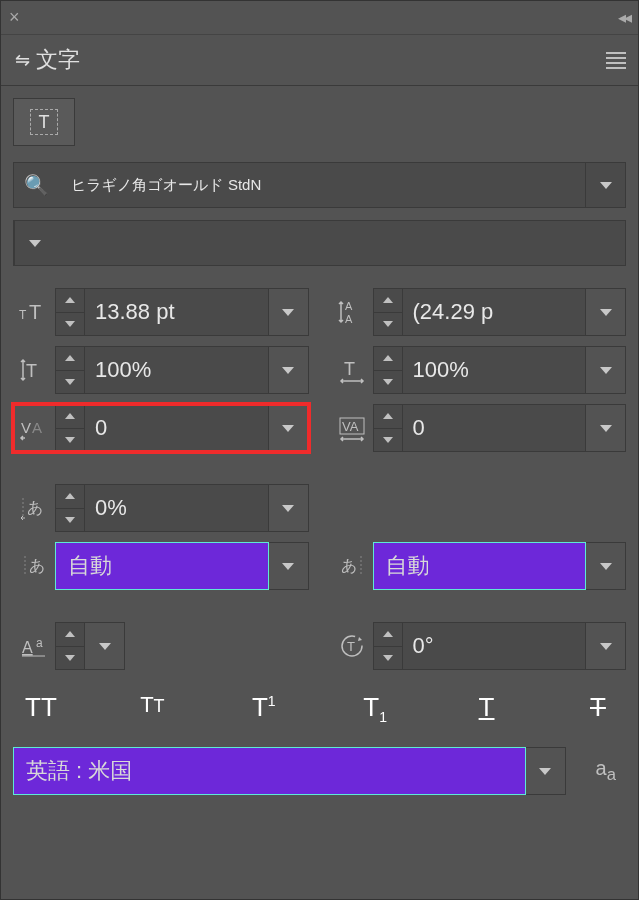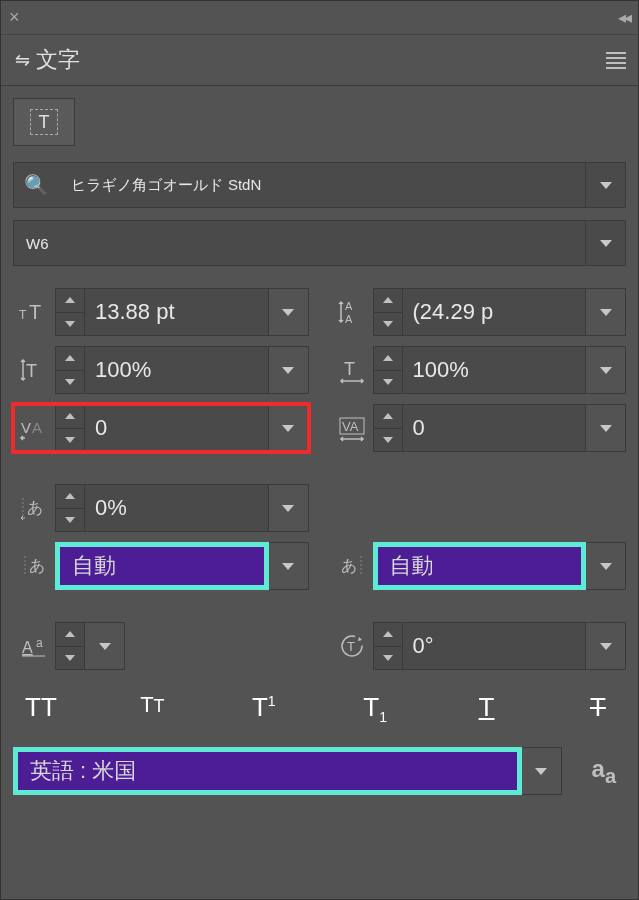--- a/index.html
+++ b/index.html
@@ -160,22 +160,22 @@
     .highlight {
       outline: 4px solid #ef2b2b;
       outline-offset: -2px;
     }
     .hr {
       grid-column: 1 / -1;
       height: 12px;
     }
     .select-box {
       flex: 1;
-      border: 5px solid #5eead4;
-      background: #4c1d95;
+      border: 1px solid #5eead4;
+      background: #6d28d9;
       height: 100%;
       display: flex;
       align-items: center;
       padding: 0 12px;
       font-size: 22px;
     }
     .text-style-row {
       grid-column: 1 / -1;
       display: flex;
       justify-content: space-between;
@@ -185,21 +185,21 @@
     }
     .text-style-row span { width: 48px; text-align: center; }
     .bottom-row {
       grid-column: 1 / -1;
       display: flex;
       gap: 20px;
       align-items: center;
     }
     .bottom-row .ctrl { width: auto; border-radius: 19px; }
     .bottom-row .select-box { width: 180px; }
-    .small-icon { color: #bfbfbf; font-size: 24px; padding: 0 10px; font-weight: bold; }
+    .small-icon { color: #bfbfbf; font-size: 20px; padding: 0 10px; }
   </style>
 </head>
 <body>
 
 <div class="panel">
   <div class="titlebar">
     <div class="left">
       <span class="close-x">×</span>
     </div>
     <div class="right">
@@ -229,21 +229,20 @@
 
     <div class="select-row full">
       <span class="search-icon">🔍</span>
       <span class="value">ヒラギノ角ゴオールド StdN</span>
       <div class="chev-btn">
           <span class="chev-down"></span>
         </div>
     </div>
 
     <div class="select-row full">
-      <span class="value">W6</span>
       <div class="chev-btn">
           <span class="chev-down"></span>
         </div>
     </div>
 
     <div class="grid">
 
       <div class="ctrl">
         <div class="icon">
           <svg viewBox="0 0 30 30">

